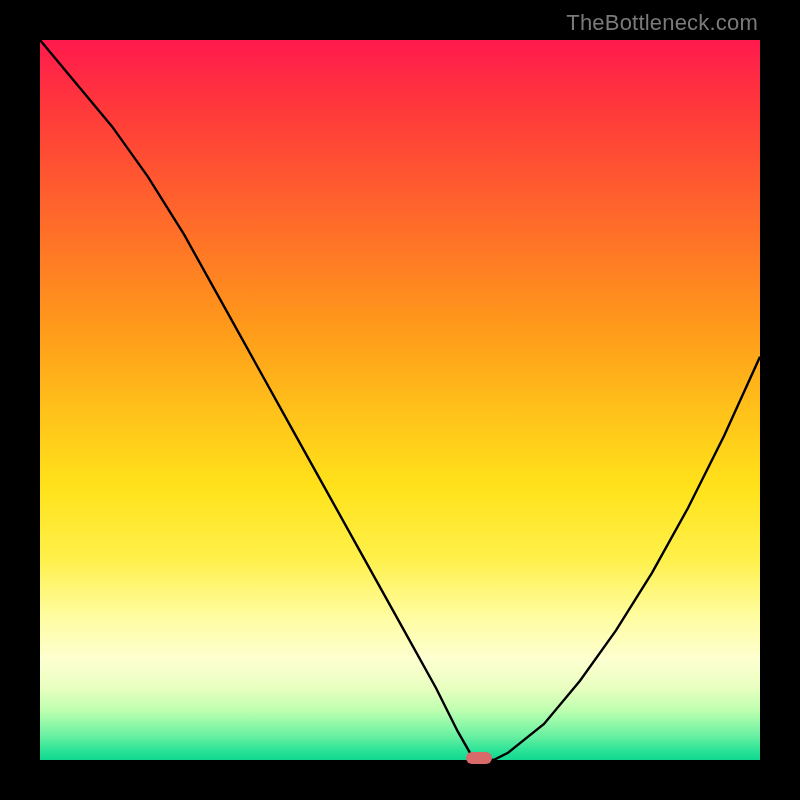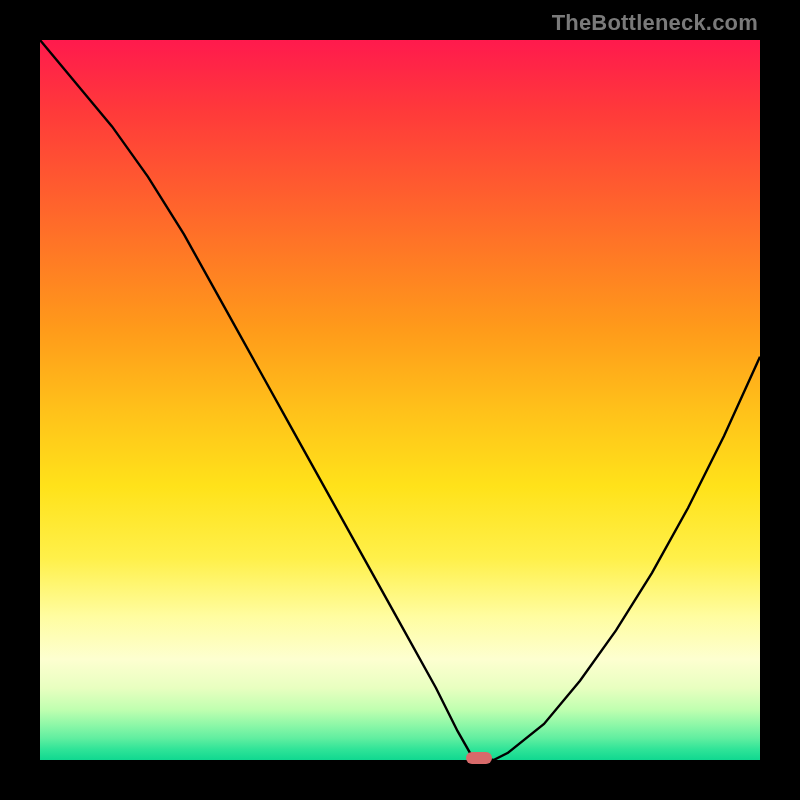--- a/index.html
+++ b/index.html
@@ -40,21 +40,21 @@
       #30e498 98.5%,
       #10d890 100%
     );
   }
   .watermark {
     position: absolute;
     top: 10px;
     right: 42px;
     color: #7a7a7a;
     font-size: 22px;
-    font-weight: 700;
+    font-weight: 400;
     letter-spacing: 0.2px;
     user-select: none;
   }
   svg.curve {
     position: absolute;
     inset: 0;
     width: 100%;
     height: 100%;
     overflow: visible;
   }

